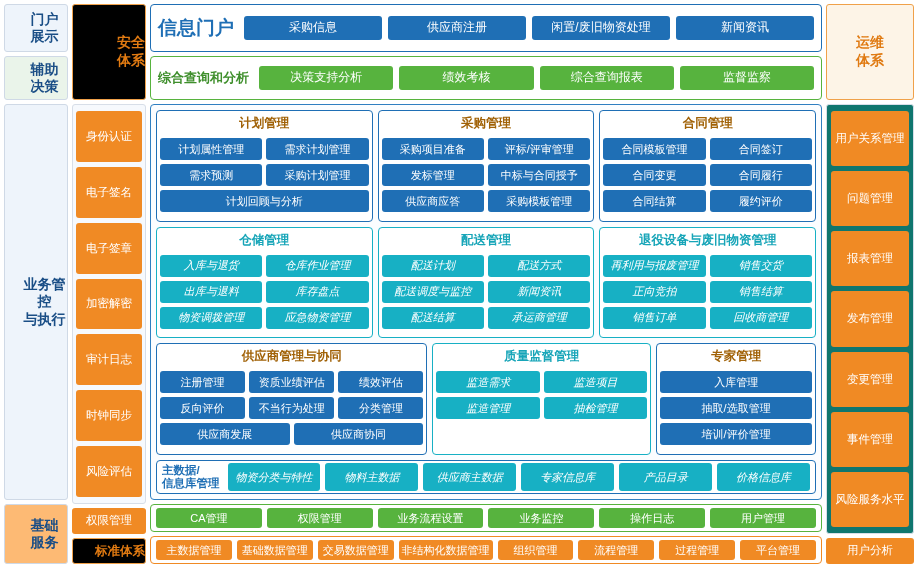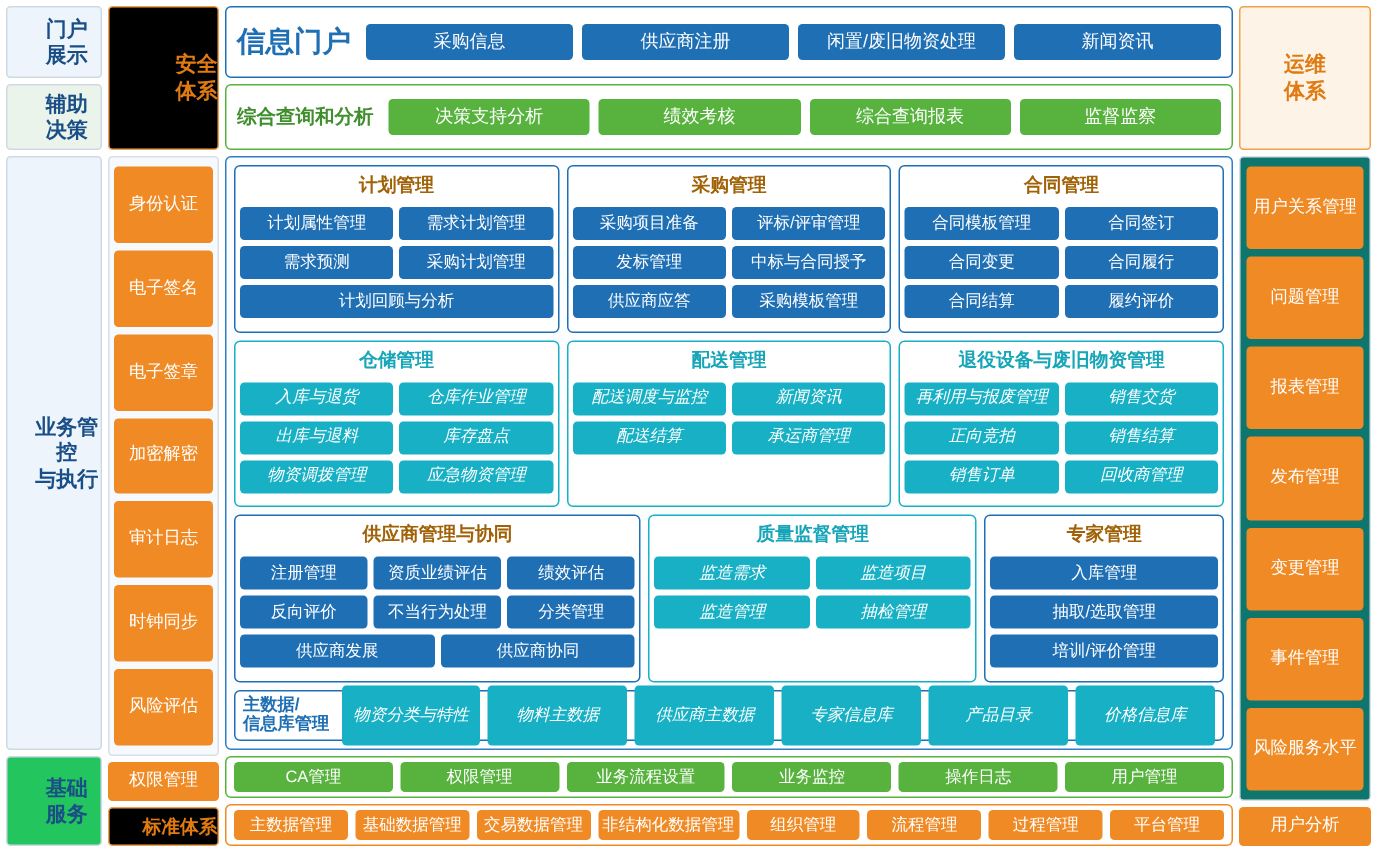--- a/index.html
+++ b/index.html
@@ -67,21 +67,21 @@
     text-align:center;
     font-size:14px;font-weight:bold;
     color:#1a4e86;
     box-sizing:border-box;
     line-height:1.25;
     padding-left:17px;
   }
   .sb-portal{height:48px;background:#eef4fb;}
   .sb-decide{height:44px;background:#eaf4ea;color:#1a4e86;}
   .sb-biz{flex:1;background:#eef4fb;}
-  .sb-base{height:60px;background:#22c55e;}
+  .sb-base{height:60px;background:#fdba74;}
 
   
   .safetycol{
     width:74px;flex:0 0 74px;
     display:flex;flex-direction:column;gap:4px;
   }
   .safetybox{
     border:1px solid #f0a14a;
     background:#000000;
     border-radius:3px;
@@ -132,21 +132,21 @@
   .tier .chip{height:22px;}
   .masterrow{
     border:1px solid #1f6fb5;border-radius:4px;background:#fff;
     display:flex;align-items:center;gap:5px;padding:4px 5px;
     box-sizing:border-box;height:34px;flex:0 0 34px;
   }
   .masterrow .mtitle{
     font-size:11.5px;font-weight:bold;color:#1f6fb5;
     line-height:1.1;text-align:left;white-space:nowrap;padding-right:3px;
   }
-  .masterrow .chip{flex:1;height:40px;font-size:11px;}
+  .masterrow .chip{flex:1;height:28px;font-size:11px;}
 
   .basebody{
     display:flex;flex-direction:column;gap:4px;
     flex:0 0 60px;
   }
   .baserow{
     border:1px solid #57b33e;border-radius:4px;background:#fff;
     display:flex;align-items:center;gap:5px;padding:9px 5px;
     box-sizing:border-box;height:28px;
   }
@@ -296,20 +296,24 @@
             <div class="chip cyan">库存盘点</div>
           </div>
           <div class="row">
             <div class="chip cyan">物资调拨管理</div>
             <div class="chip cyan">应急物资管理</div>
           </div>
         </div>
 
         <div class="group cyanb">
           <div class="group-title">配送管理</div>
+          <div class="row">
+            <div class="chip cyan">配送计划</div>
+            <div class="chip cyan">配送方式</div>
+          </div>
           <div class="row">
             <div class="chip cyan">配送调度与监控</div>
             <div class="chip cyan">新闻资讯</div>
           </div>
           <div class="row">
             <div class="chip cyan">配送结算</div>
             <div class="chip cyan">承运商管理</div>
           </div>
         </div>
 

